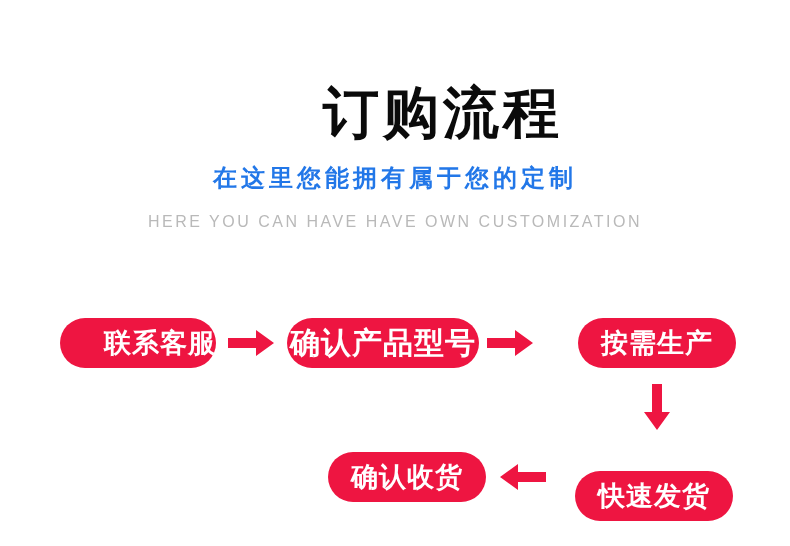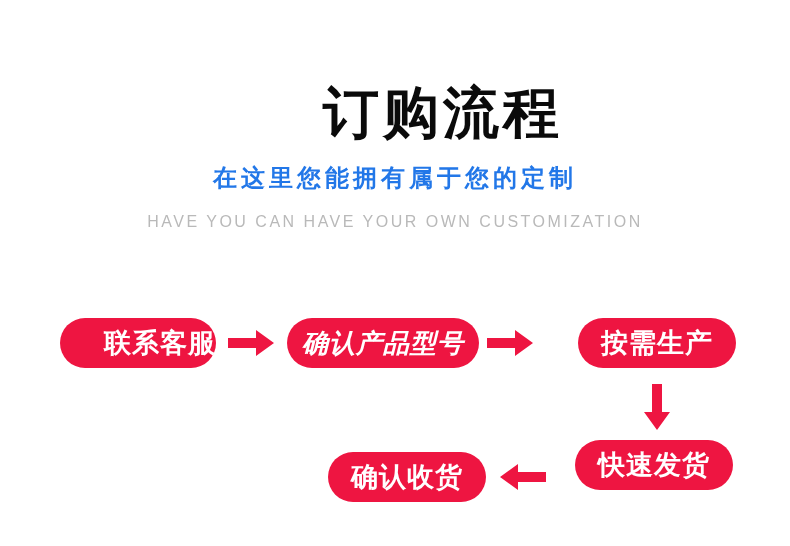--- a/index.html
+++ b/index.html
@@ -39,43 +39,43 @@
 
   .flow{position:absolute;top:0;left:0;width:790px;height:546px;}
   .pill{
     position:absolute;height:50px;border-radius:25px;
     background:var(--red);
     display:flex;align-items:center;justify-content:center;
     color:var(--white);font-weight:700;font-size:27px;
     letter-spacing:1px;white-space:nowrap;
   }
   .pill-1{left:60px;top:318px;width:156px;justify-content:flex-end;}
-  .pill-2{left:287px;top:318px;width:192px;font-size:26px;font-style:italic;}
+  .pill-2{left:287px;top:318px;width:192px;font-size:30px;}
   .pill-3{left:578px;top:318px;width:158px;}
-  .pill-4{left:575px;top:440px;width:158px;text-align:right;}
+  .pill-4{left:575px;top:471px;width:158px;text-align:right;}
   .pill-5{left:328px;top:452px;width:158px;justify-content:center;}
 
   .arrow{position:absolute;display:block;}
   .arrow svg{display:block;}
   .arrow path{fill:var(--red);}
   .arrow-1{left:228px;top:330px;}
   .arrow-2{left:487px;top:330px;}
   .arrow-3{left:644px;top:384px;}
   .arrow-4{left:500px;top:464px;}
 </style>
 </head>
 <body>
 
 <div class="stage">
 
   <div class="page-title">订购流程</div>
 
   <div class="subtitle-cn">在这里您能拥有属于您的定制</div>
 
-  <div class="subtitle-en">HAVE YOU CAN HAVE YOUR OWN CUSTOMIZATION</div>
+  <div class="subtitle-en">HERE YOU CAN HAVE HAVE OWN CUSTOMIZATION</div>
 
   <div class="flow">
 
     <div class="pill pill-1">
       <span>联系客服</span>
     </div>
 
     <span class="arrow arrow-1">
       <svg width="46" height="26" viewBox="0 0 46 26">
           <path d="M0 8 H28 V0 L46 13 L28 26 V18 H0 Z"></path>

